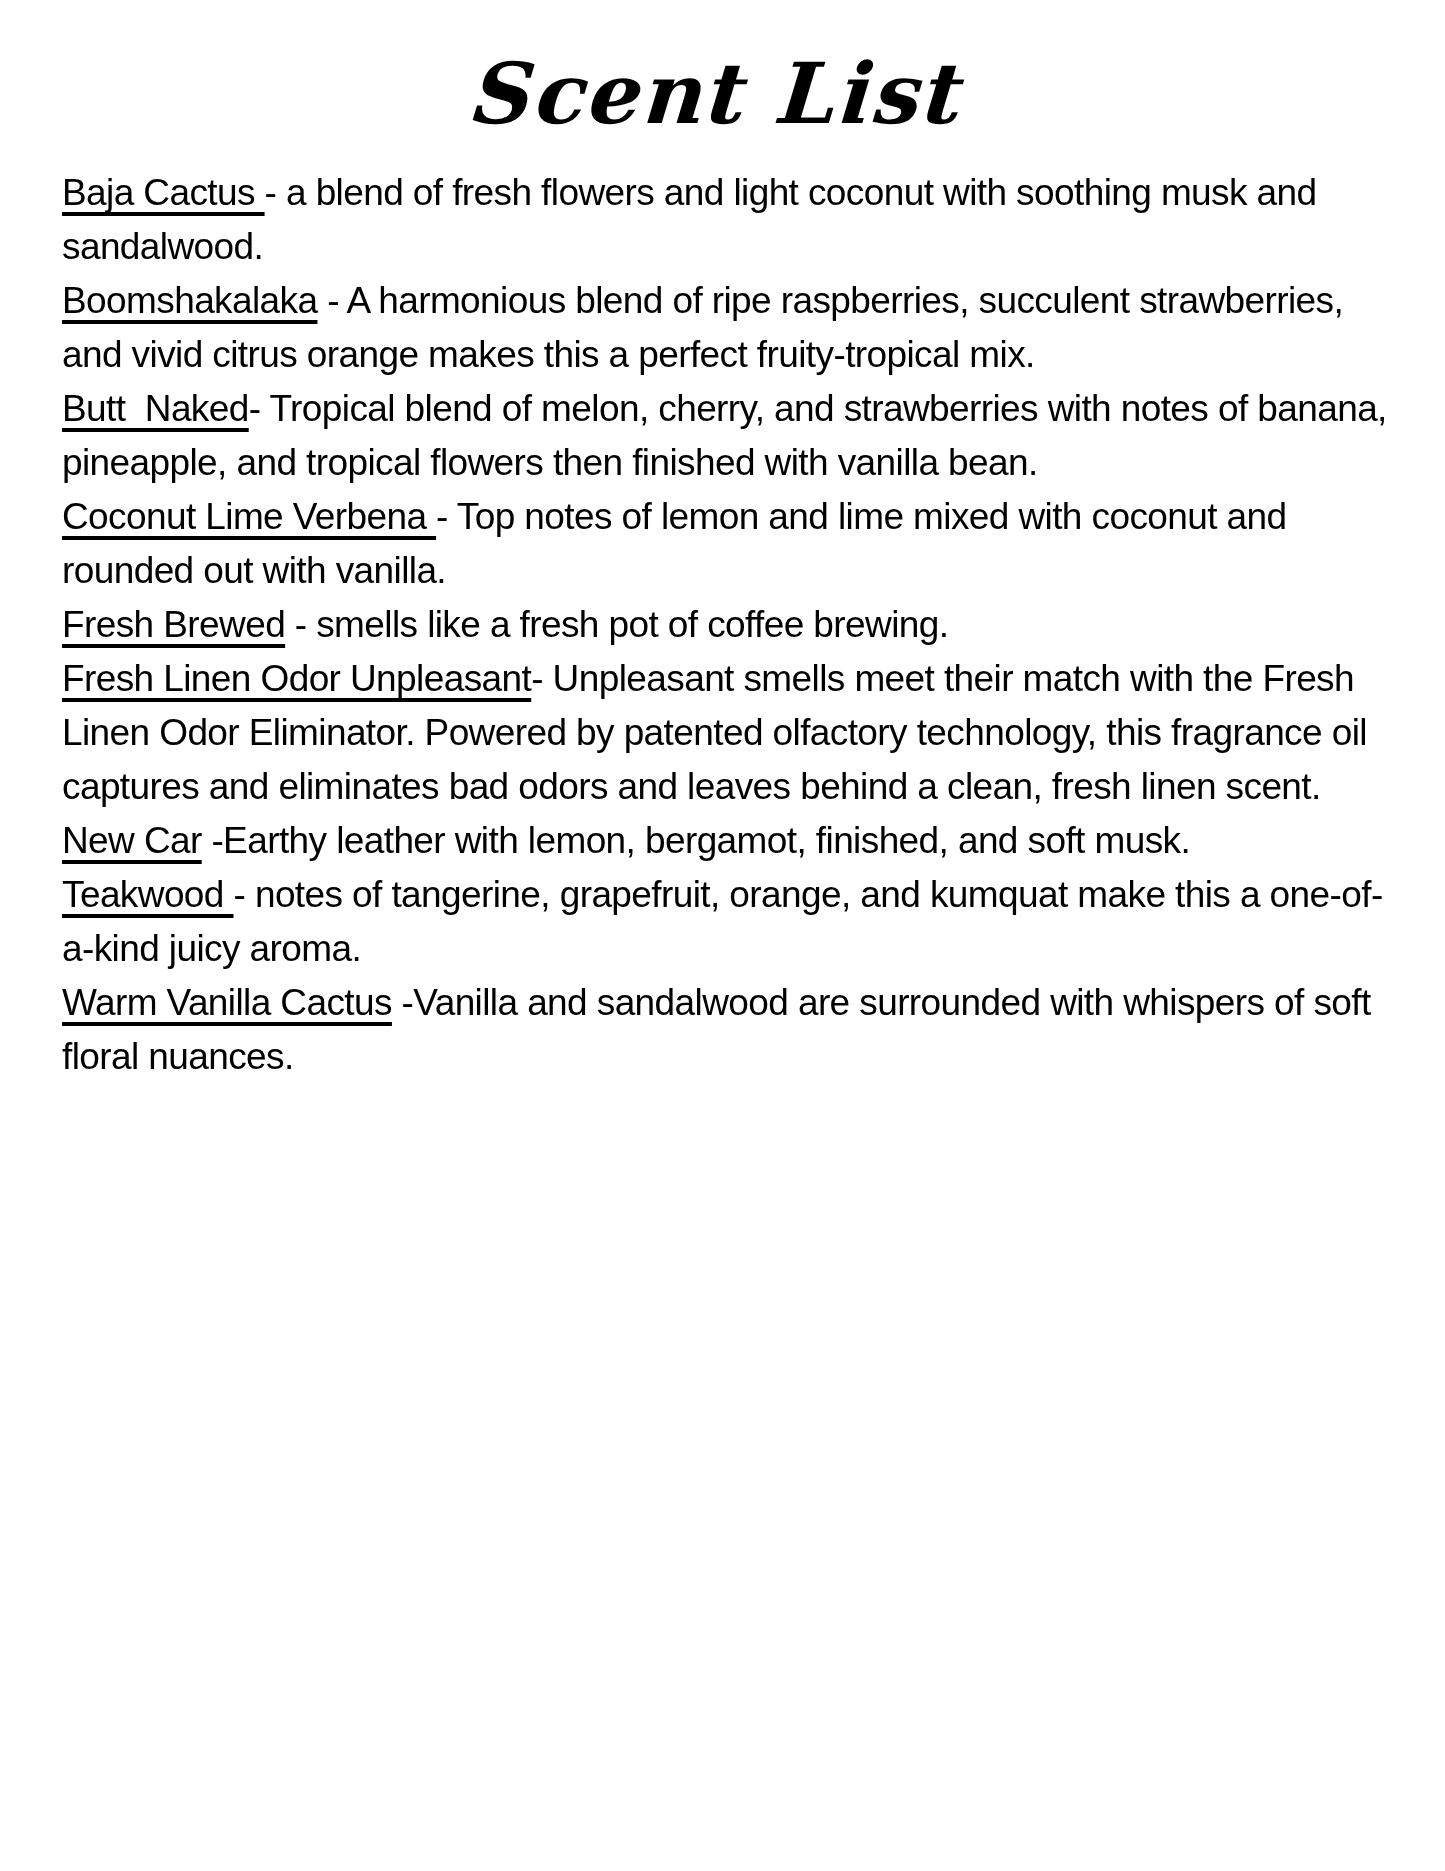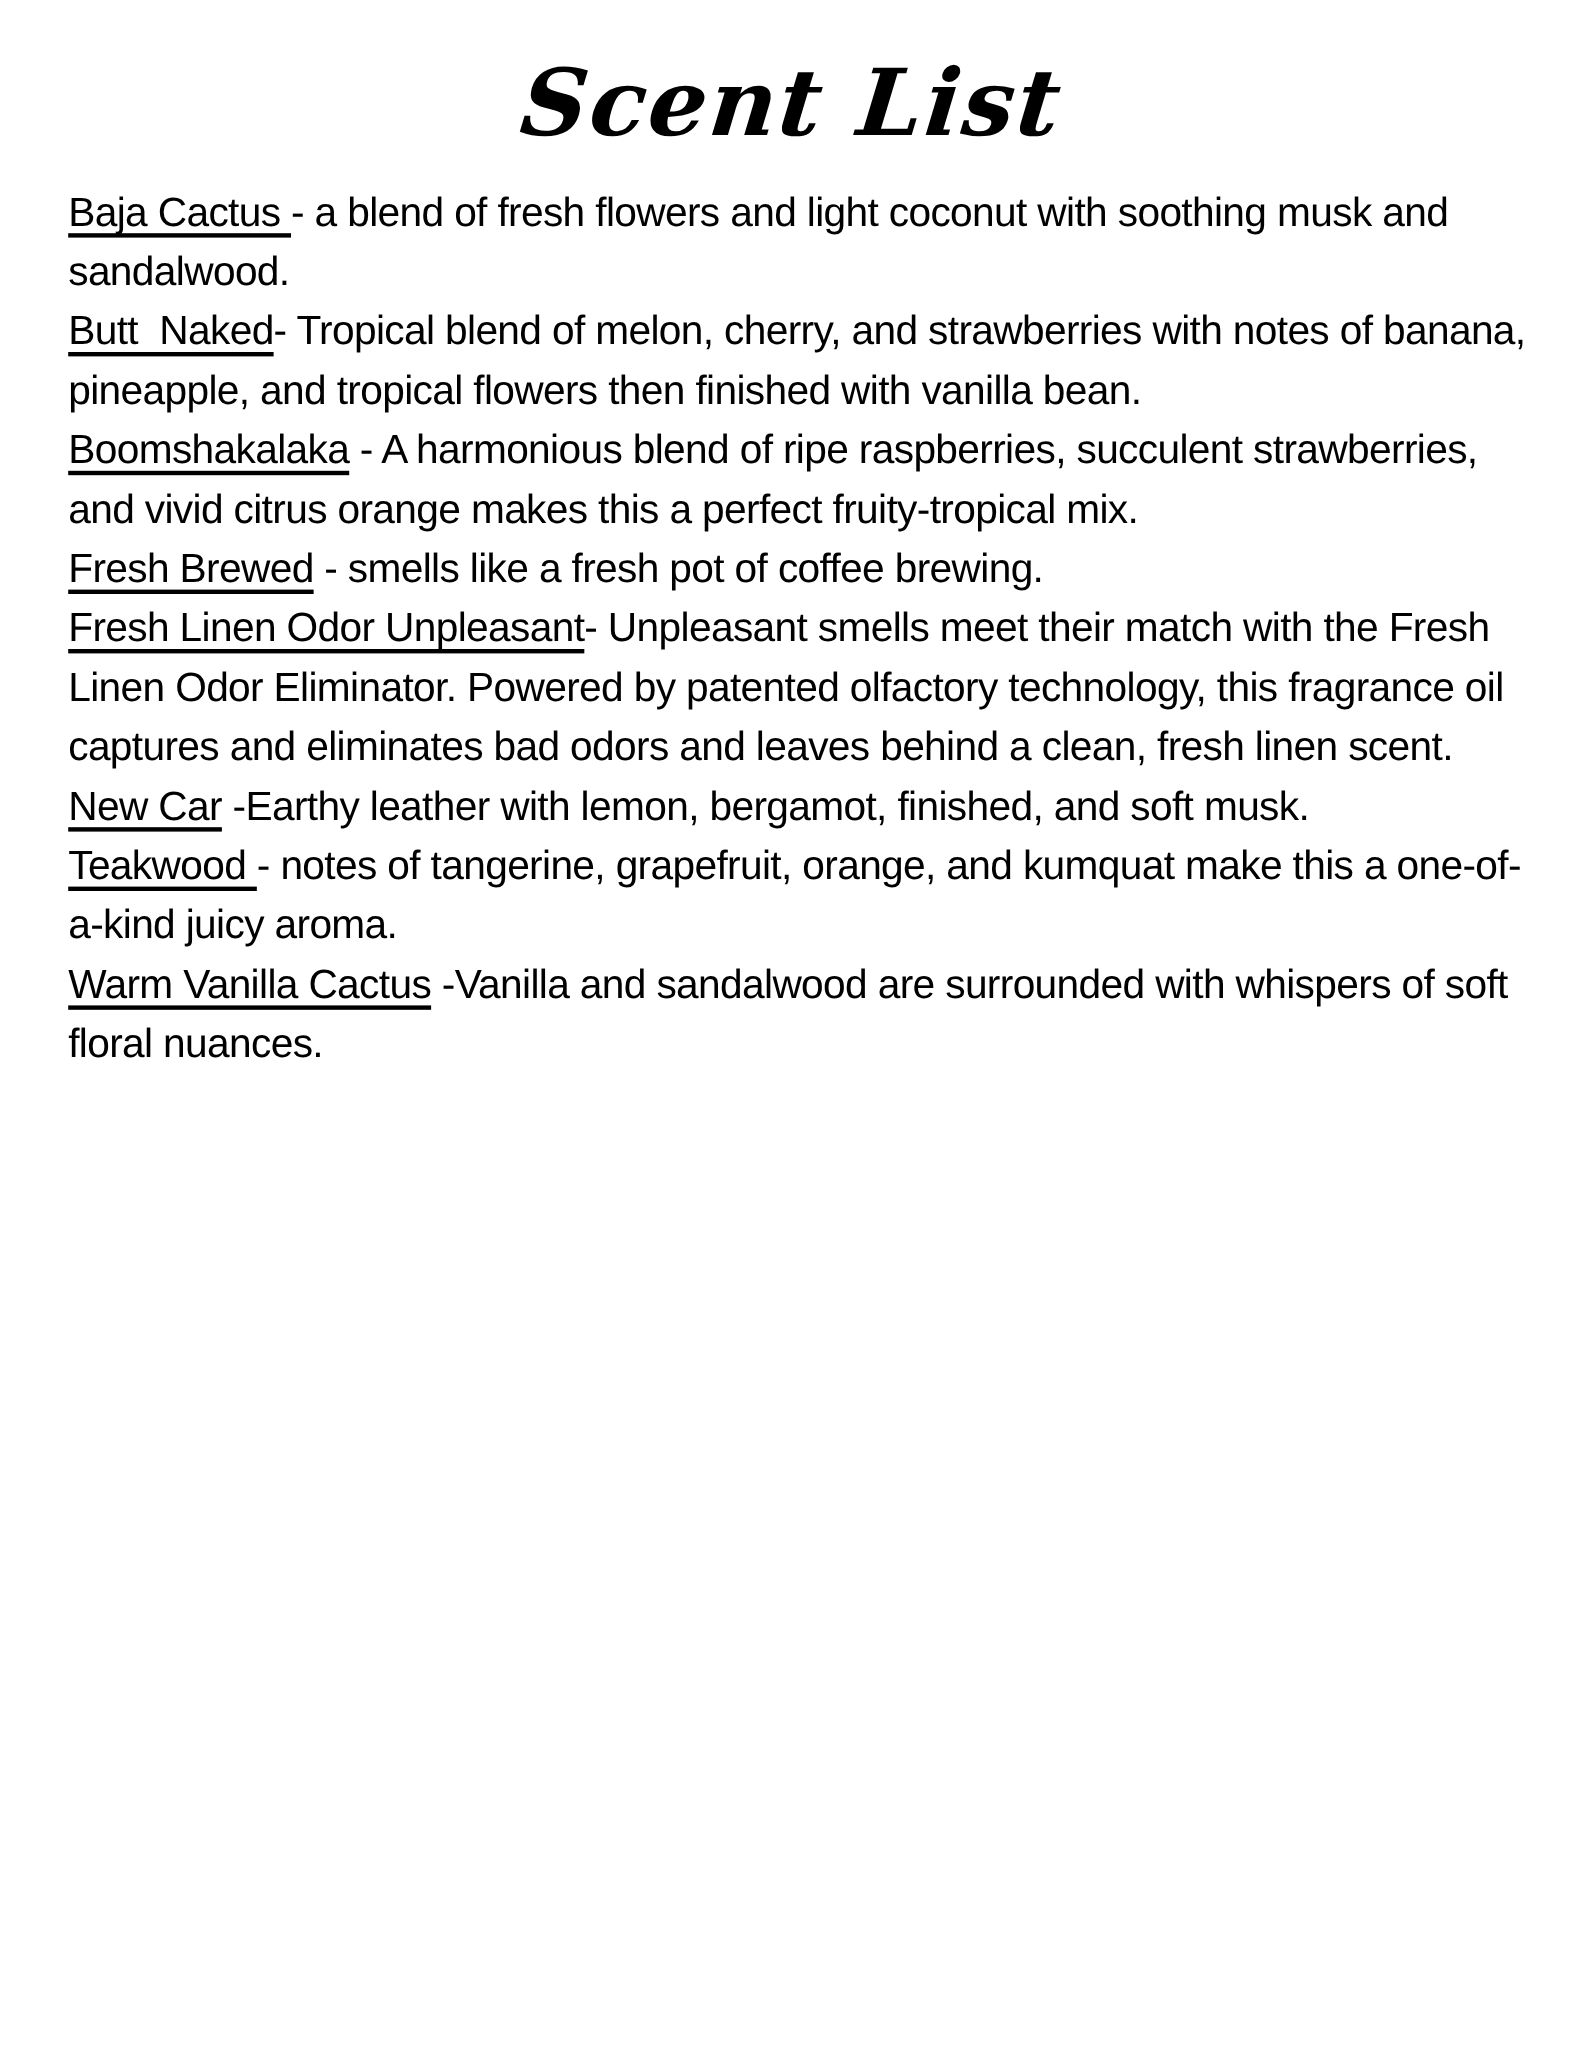--- a/index.html
+++ b/index.html
@@ -51,21 +51,22 @@
   }
 </style>
 </head>
 <body>
 
 <div class="page">
   <h1 class="title">Scent List</h1>
 
   <div class="scent-list">
     <p class="entry"><span class="scent-name">Baja Cactus </span><span class="scent-desc">- a blend of fresh flowers and light coconut with soothing musk and sandalwood.</span></p>
+    <p class="entry"><span class="scent-name">Boomshakalaka</span><span class="scent-desc"> - A harmonious blend of ripe raspberries, succulent strawberries, and vivid citrus orange makes this a perfect fruity-tropical mix.</span></p>
     <p class="entry"><span class="scent-name">Butt  Naked</span><span class="scent-desc">- Tropical blend of melon, cherry, and strawberries with notes of banana, pineapple, and tropical flowers then finished with vanilla bean.</span></p>
-    <p class="entry"><span class="scent-name">Boomshakalaka</span><span class="scent-desc"> - A harmonious blend of ripe raspberries, succulent strawberries, and vivid citrus orange makes this a perfect fruity-tropical mix.</span></p>
+    <p class="entry"><span class="scent-name">Coconut Lime Verbena </span><span class="scent-desc">- Top notes of lemon and lime mixed with coconut and rounded out with vanilla.</span></p>
     <p class="entry"><span class="scent-name">Fresh Brewed</span><span class="scent-desc"> - smells like a fresh pot of coffee brewing.</span></p>
     <p class="entry"><span class="scent-name">Fresh Linen Odor Unpleasant</span><span class="scent-desc">- Unpleasant smells meet their match with the Fresh Linen Odor Eliminator. Powered by patented olfactory technology, this fragrance oil captures and eliminates bad odors and leaves behind a clean, fresh linen scent.</span></p>
     <p class="entry"><span class="scent-name">New Car</span><span class="scent-desc"> -Earthy leather with lemon, bergamot, finished, and soft musk.</span></p>
     <p class="entry"><span class="scent-name">Teakwood </span><span class="scent-desc">- notes of tangerine, grapefruit, orange, and kumquat make this a one-of-a-kind juicy aroma.</span></p>
     <p class="entry"><span class="scent-name">Warm Vanilla Cactus</span><span class="scent-desc"> -Vanilla and sandalwood are surrounded with whispers of soft floral nuances.</span></p>
   </div>
 </div>
 
 </body></html>

